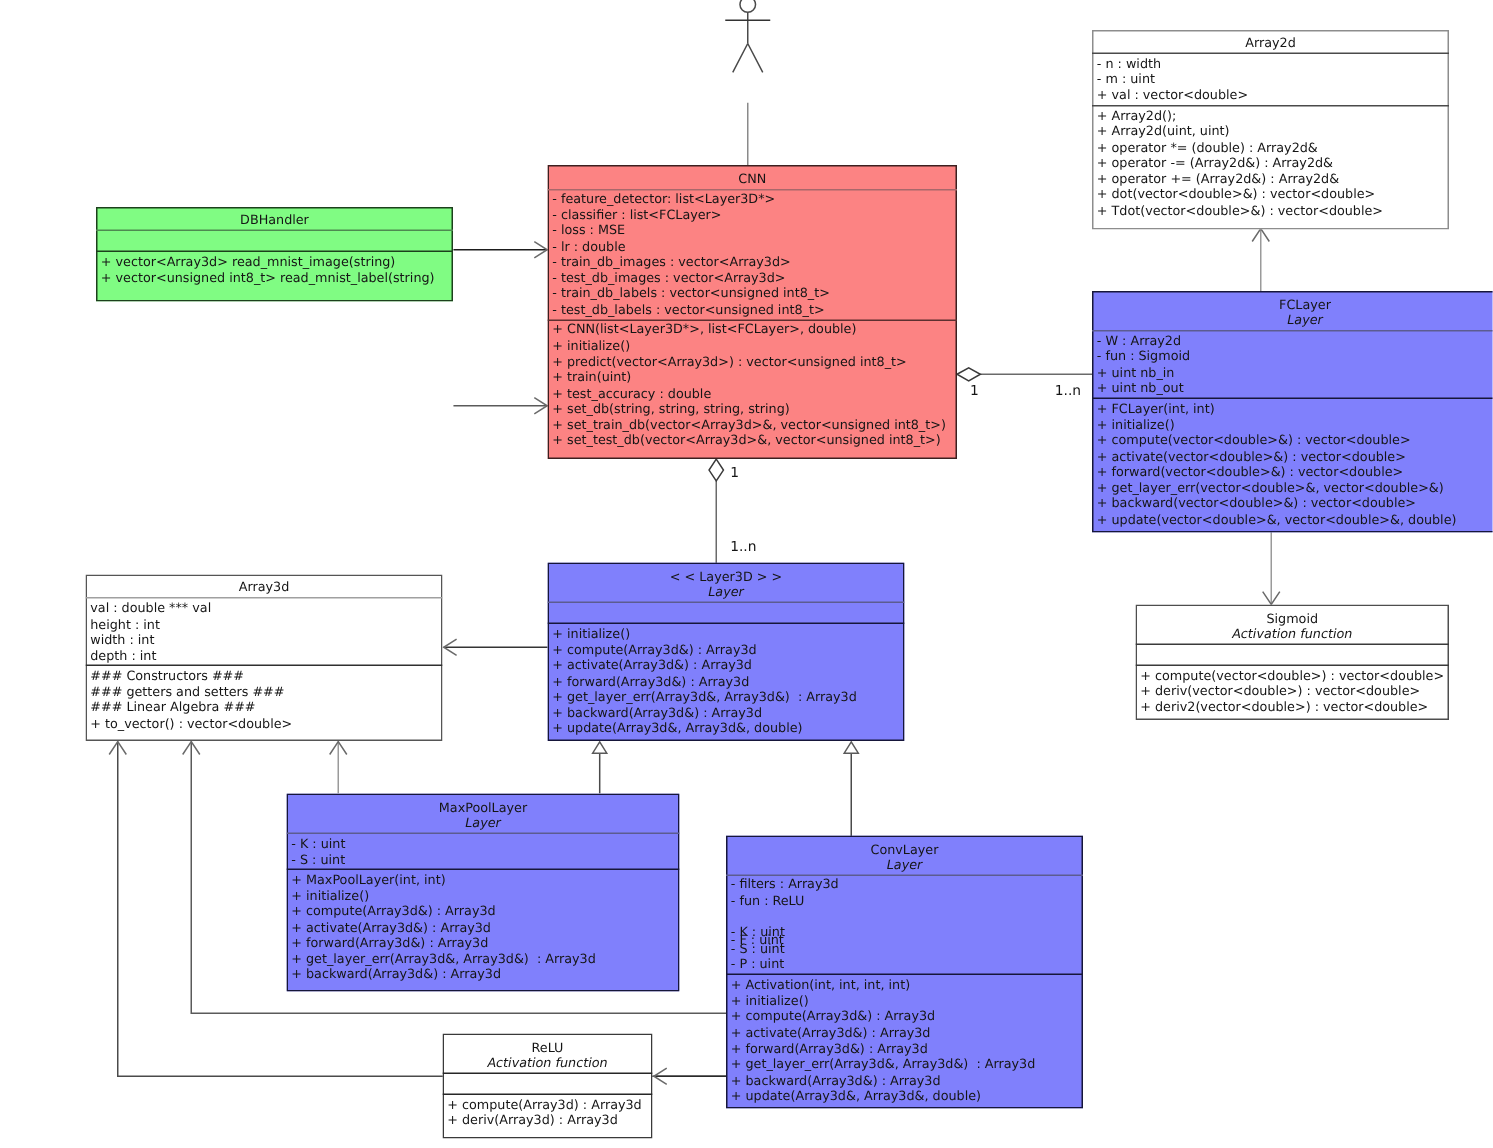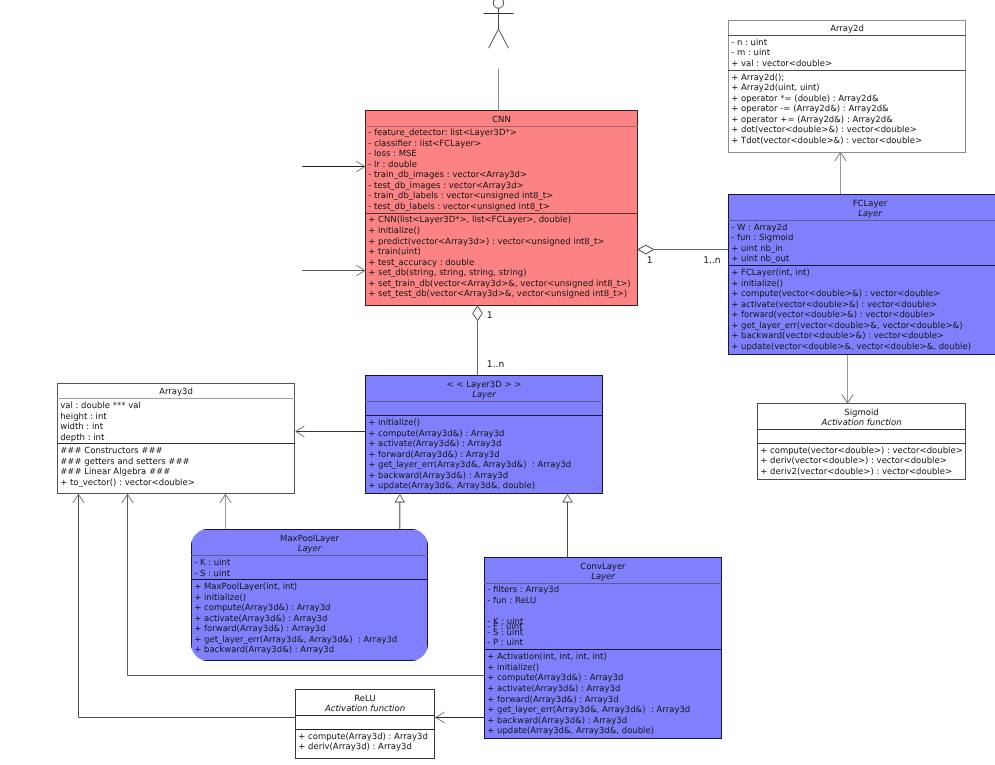--- a/index.html
+++ b/index.html
@@ -95,21 +95,21 @@
 <div class="row" style="left:3.2px;top:147.60px;">+ test_accuracy : double</div>
 <div class="row" style="left:3.2px;top:158.15px;">+ set_db(string, string, string, string)</div>
 <div class="row" style="left:3.2px;top:168.70px;">+ set_train_db(vector&lt;Array3d&gt;&amp;, vector&lt;unsigned int8_t&gt;)</div>
 <div class="row" style="left:3.2px;top:179.25px;">+ set_test_db(vector&lt;Array3d&gt;&amp;, vector&lt;unsigned int8_t&gt;)</div>
 </div>
 <div class="uml" style="left:728px;top:20.0px;width:238px;height:132.5px;">
 <div class="box-bg" style="background:#ffffff;border:1px solid #8d8d8d;"></div>
 <div class="nm" style="top:4.45px;">Array2d</div>
 <div class="sep" style="top:14.90px;background:#4a4a4a;"></div>
 <div class="sep" style="top:49.60px;background:#4a4a4a;"></div>
-<div class="row" style="left:3.2px;top:17.80px;">- n : uint</div>
+<div class="row" style="left:3.2px;top:17.80px;">- n : width</div>
 <div class="row" style="left:3.2px;top:28.35px;">- m : uint</div>
 <div class="row" style="left:3.2px;top:38.90px;">+ val : vector&lt;double&gt;</div>
 <div class="row" style="left:3.2px;top:52.50px;">+ Array2d();</div>
 <div class="row" style="left:3.2px;top:63.05px;">+ Array2d(uint, uint)</div>
 <div class="row" style="left:3.2px;top:73.60px;">+ operator *= (double) : Array2d&amp;</div>
 <div class="row" style="left:3.2px;top:84.15px;">+ operator -= (Array2d&amp;) : Array2d&amp;</div>
 <div class="row" style="left:3.2px;top:94.70px;">+ operator += (Array2d&amp;) : Array2d&amp;</div>
 <div class="row" style="left:3.2px;top:105.25px;">+ dot(vector&lt;double&gt;&amp;) : vector&lt;double&gt;</div>
 <div class="row" style="left:3.2px;top:115.80px;">+ Tdot(vector&lt;double&gt;&amp;) : vector&lt;double&gt;</div>
 </div>
@@ -135,20 +135,28 @@
 <div class="uml" style="left:757px;top:403.0px;width:209px;height:77.3px;">
 <div class="box-bg" style="background:#ffffff;border:1px solid #4e4e4e;"></div>
 <div class="nm" style="top:4.85px;">Sigmoid</div>
 <div class="st" style="top:14.65px;">Activation function</div>
 <div class="sep" style="top:25.50px;background:#3a3a3a;"></div>
 <div class="sep" style="top:40.00px;background:#3a3a3a;"></div>
 <div class="row" style="left:3.2px;top:42.90px;">+ compute(vector&lt;double&gt;) : vector&lt;double&gt;</div>
 <div class="row" style="left:3.2px;top:53.45px;">+ deriv(vector&lt;double&gt;) : vector&lt;double&gt;</div>
 <div class="row" style="left:3.2px;top:64.00px;">+ deriv2(vector&lt;double&gt;) : vector&lt;double&gt;</div>
 </div>
+<div class="uml" style="left:64px;top:138.2px;width:238px;height:63.2px;">
+<div class="box-bg" style="background:#80fc83;border:1px solid #1c401c;"></div>
+<div class="nm" style="top:4.20px;">DBHandler</div>
+<div class="sep" style="top:14.40px;background:#4e8a51;"></div>
+<div class="sep" style="top:29.10px;background:#1c401c;"></div>
+<div class="row" style="left:3.2px;top:32.00px;">+ vector&lt;Array3d&gt; read_mnist_image(string)</div>
+<div class="row" style="left:3.2px;top:42.55px;">+ vector&lt;unsigned int8_t&gt; read_mnist_label(string)</div>
+</div>
 <div class="uml" style="left:57px;top:382.5px;width:238px;height:111.8px;">
 <div class="box-bg" style="background:#ffffff;border:1px solid #555555;"></div>
 <div class="nm" style="top:4.85px;">Array3d</div>
 <div class="sep" style="top:15.70px;background:#a0a0a0;"></div>
 <div class="sep" style="top:60.80px;background:#2f2f2f;"></div>
 <div class="row" style="left:3.2px;top:18.60px;">val : double *** val</div>
 <div class="row" style="left:3.2px;top:29.15px;">height : int</div>
 <div class="row" style="left:3.2px;top:39.70px;">width : int</div>
 <div class="row" style="left:3.2px;top:50.25px;">depth : int</div>
 <div class="row" style="left:3.2px;top:63.70px;">### Constructors ###</div>
@@ -163,21 +171,21 @@
 <div class="sep" style="top:25.30px;background:#5c5c90;"></div>
 <div class="sep" style="top:39.90px;background:#16163a;"></div>
 <div class="row" style="left:3.2px;top:42.80px;">+ initialize()</div>
 <div class="row" style="left:3.2px;top:53.35px;">+ compute(Array3d&amp;) : Array3d</div>
 <div class="row" style="left:3.2px;top:63.90px;">+ activate(Array3d&amp;) : Array3d</div>
 <div class="row" style="left:3.2px;top:74.45px;">+ forward(Array3d&amp;) : Array3d</div>
 <div class="row" style="left:3.2px;top:85.00px;">+ get_layer_err(Array3d&amp;, Array3d&amp;)  : Array3d</div>
 <div class="row" style="left:3.2px;top:95.55px;">+ backward(Array3d&amp;) : Array3d</div>
 <div class="row" style="left:3.2px;top:106.10px;">+ update(Array3d&amp;, Array3d&amp;, double)</div>
 </div>
-<div class="uml" style="left:191px;top:528.9px;width:237px;height:132.5px;border-radius:17px;">
+<div class="uml" style="left:191px;top:528.9px;width:262px;height:132.5px;">
 <div class="box-bg" style="background:#8080fc;border:1px solid #16163a;"></div>
 <div class="nm" style="top:5.35px;">MaxPoolLayer</div>
 <div class="st" style="top:15.15px;">Layer</div>
 <div class="sep" style="top:26.50px;background:#5c5c90;"></div>
 <div class="sep" style="top:50.20px;background:#16163a;"></div>
 <div class="row" style="left:3.2px;top:29.40px;">- K : uint</div>
 <div class="row" style="left:3.2px;top:39.95px;">- S : uint</div>
 <div class="row" style="left:3.2px;top:53.10px;">+ MaxPoolLayer(int, int)</div>
 <div class="row" style="left:3.2px;top:63.65px;">+ initialize()</div>
 <div class="row" style="left:3.2px;top:74.20px;">+ compute(Array3d&amp;) : Array3d</div>

